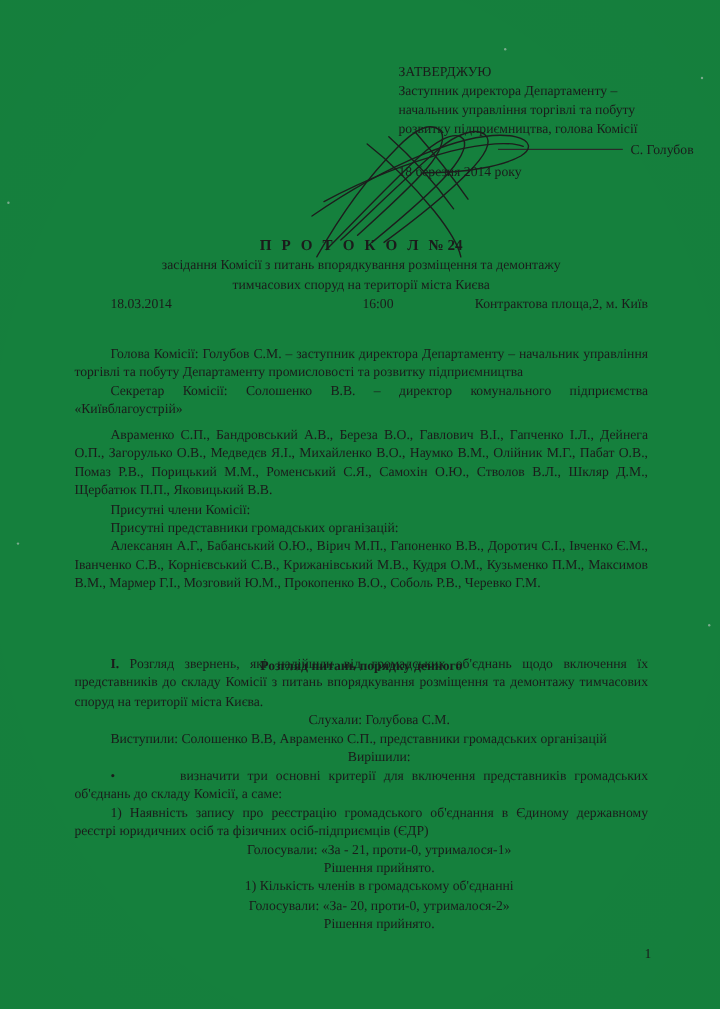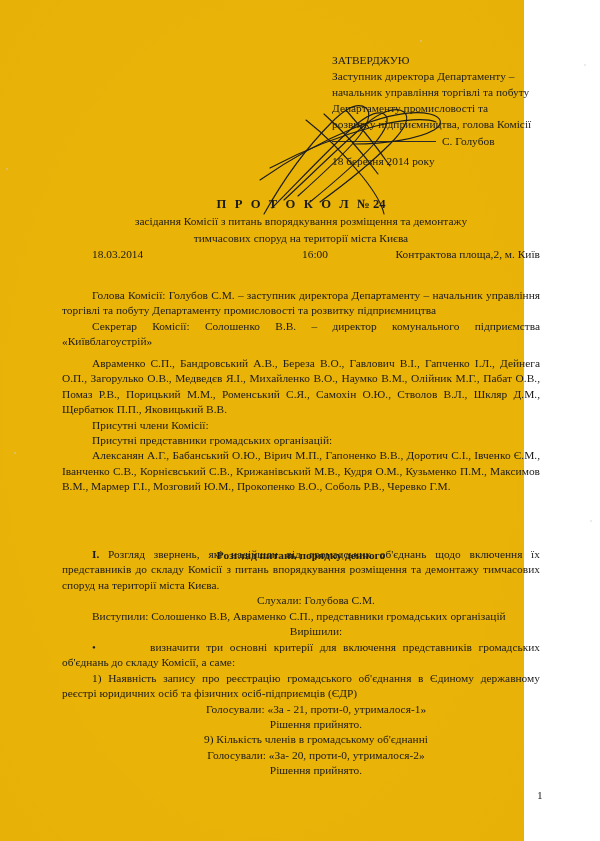--- a/index.html
+++ b/index.html
@@ -14,23 +14,23 @@
     position: relative;
     overflow: hidden;
     font-family: "Liberation Serif", "DejaVu Serif", serif;
     color: #1b1b1b;
     -webkit-font-smoothing: antialiased;
   }
 
   .page {
     position: absolute;
     inset: 0;
-    width: 524px;
+    width: 600px;
     height: 841px;
-    background: #eab308;
+    background: #15803d;
   }
 
   
   .scan-tint {
     position: absolute;
     inset: 0;
     pointer-events: none;
     background:
       radial-gradient(ellipse at 50% 50%, rgba(255,255,255,0) 60%, rgba(0,0,0,0.012) 100%);
   }
@@ -49,20 +49,21 @@
     width: 246px;
     font-size: 11.4px;
     line-height: 16.1px;
     text-align: left;
   }
   .approval .ln { white-space: nowrap; }
   .sig-line {
     position: relative;
     display: block;
     margin-top: 1px;
+    text-align: right;
     white-space: nowrap;
   }
   .sig-rule {
     display: inline-block;
     width: 104px;
     border-bottom: 1px solid #2a2a2a;
     vertical-align: 3px;
     margin-right: 6px;
   }
   .approval .date-ln {
@@ -174,21 +175,20 @@
   <div class="speck" style="left:6px;  top:168px; width:2px; height:2px;"></div>
   <div class="speck" style="left:584px; top:64px;  width:2px; height:2px;"></div>
   <div class="speck" style="left:14px;  top:452px; width:2px; height:2px;"></div>
   <div class="speck" style="left:590px; top:520px; width:2px; height:2px;"></div>
   <div class="speck" style="left:420px; top:40px;  width:2px; height:2px;"></div>
 
   <div class="approval">
     <div class="ln">ЗАТВЕРДЖУЮ</div>
     <div class="ln">Заступник директора Департаменту –</div>
     <div class="ln">начальник управління торгівлі та побуту</div>
-    <div class="ln">Департаменту промисловості та</div>
     <div class="ln">розвитку підприємництва, голова Комісії</div>
     <div class="sig-line">
       <span class="sig-rule"></span><span>С. Голубов</span>
     </div>
     <div class="date-ln">18 березня 2014 року</div>
   </div>
 
   <svg class="signature" viewBox="0 0 230 120">
     <g fill="none" stroke="#1d1d1d" stroke-width="1.15" stroke-linecap="round">
       <path d="M6,118 C24,86 48,52 74,26 C88,12 100,6 108,12 C114,17 110,30 98,44 C84,60 60,82 40,100"></path>
@@ -238,20 +238,20 @@
 
   <div class="body-block" style="top:547px;">
     <p class="p"><b>I.</b> <span>Розгляд звернень, які надійшли від громадських об'єднань щодо включення їх представників до складу Комісії з питань впорядкування розміщення та демонтажу тимчасових споруд на території міста Києва.</span></p>
     <p class="p last-left">Слухали: Голубова С.М.</p>
     <p class="p">Виступили: Солошенко В.В, Авраменко С.П., представники громадських організацій</p>
     <p class="p last-left">Вирішили:</p>
     <p class="bullet-p"><span class="dot"></span><span>визначити три основні критерії для включення представників громадських об'єднань до складу Комісії, а саме:</span></p>
     <p class="p">1) Наявність запису про реєстрацію громадського об'єднання в Єдиному державному реєстрі юридичних осіб та фізичних осіб-підприємців (ЄДР)</p>
     <p class="p last-left">Голосували: «За - 21, проти-0, утрималося-1»</p>
     <p class="p last-left">Рішення прийнято.</p>
-    <p class="p last-left">9) Кількість членів в громадському об'єднанні</p>
+    <p class="p last-left">1) Кількість членів в громадському об'єднанні</p>
     <p class="p last-left">Голосували: «За- 20, проти-0, утрималося-2»</p>
     <p class="p last-left">Рішення прийнято.</p>
   </div>
 
   <div class="page-num">1</div>
 
 </div>
 
 </body></html>

